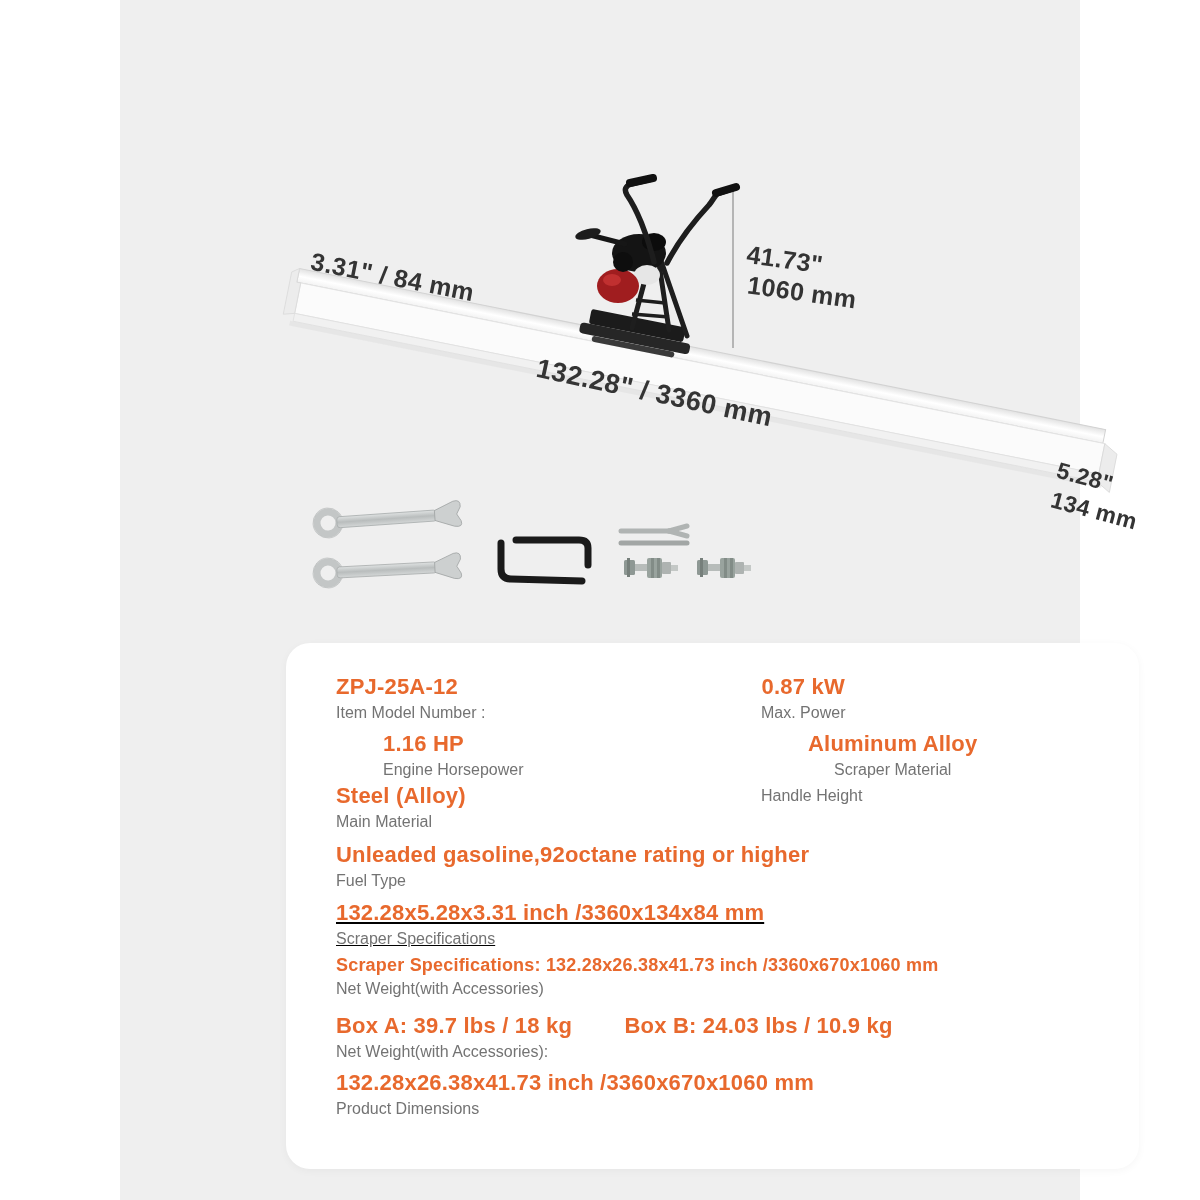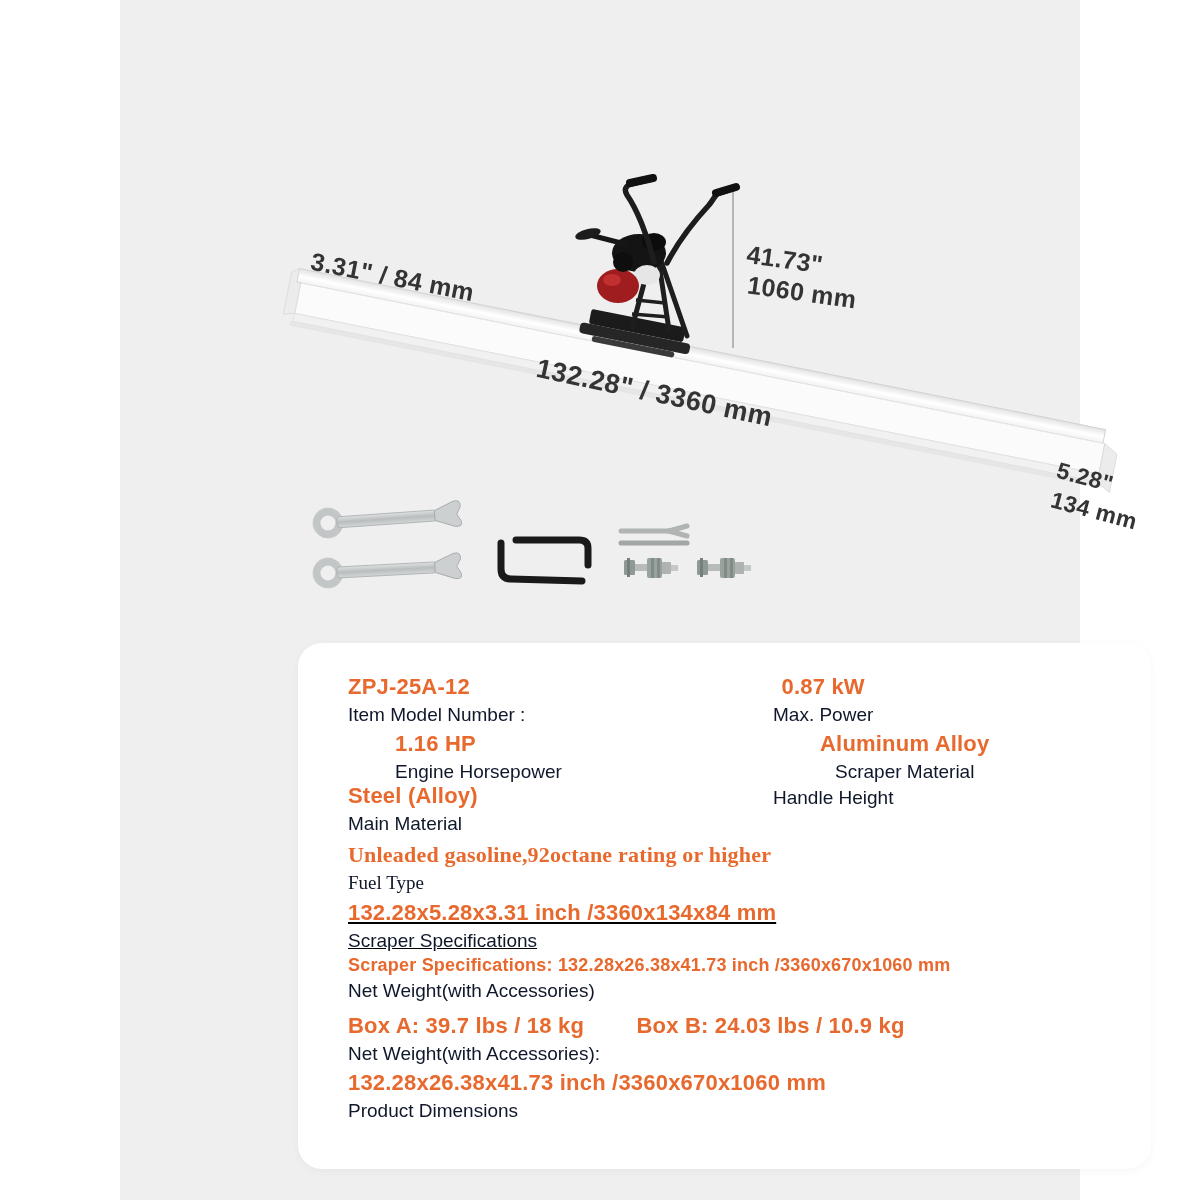--- a/index.html
+++ b/index.html
@@ -21,33 +21,33 @@
   }
   .dim-blade-height{left:194px;top:247px;font-size:25px;transform:rotate(11deg);}
   .dim-handle-height{left:629px;top:239px;font-size:25px;transform:rotate(8deg);line-height:1.2;}
   .dim-handle-height .l2{padding-left:5px;}
   .dim-length{left:420px;top:353px;font-size:27px;transform:rotate(12deg);}
   .dim-blade-width{left:941px;top:456px;font-size:23px;transform:rotate(15deg);line-height:1.3;}
   .dim-blade-width .l2{padding-left:2px;}
 
   
   .panel{
-    position:absolute;left:178px;top:643px;width:853px;height:526px;
+    position:absolute;left:166px;top:643px;width:853px;height:526px;
     background:#ffffff;border-radius:24px;
     box-shadow:0 2px 8px rgba(0,0,0,.04);
   }
   .spec-row{position:absolute;left:50px;white-space:nowrap;}
   .spec-row.col2{left:475px;text-align:center;}
   .spec-value{font-size:22px;font-weight:bold;color:#e8692d;letter-spacing:.2px;}
   .spec-value.small{font-size:18px;}
-  .spec-label{font-size:19px;color:#0f172a;margin-top:4px;}
+  .spec-label{font-size:16px;color:#737373;margin-top:4px;}
   .spec-value .gap{margin-left:46px;}
 
   .r1{top:31px;} .r2{top:88px;margin-left:47px;} .r3{top:140px;}
-  .r4{top:199px;font-family:Liberation Serif, serif;} .r5{top:257px;text-decoration:underline;} .r6{top:312px;}
+  .r4{top:199px;} .r5{top:257px;text-decoration:underline;} .r6{top:312px;}
   .r7{top:370px;} .r8{top:427px;}
 </style>
 </head>
 <body>
 
 <div class="canvas">
 
   <svg class="scene-svg" viewBox="0 0 1200 1200">
     <defs>
       <linearGradient id="railGrad" x1="0" y1="0" x2="0" y2="1">

